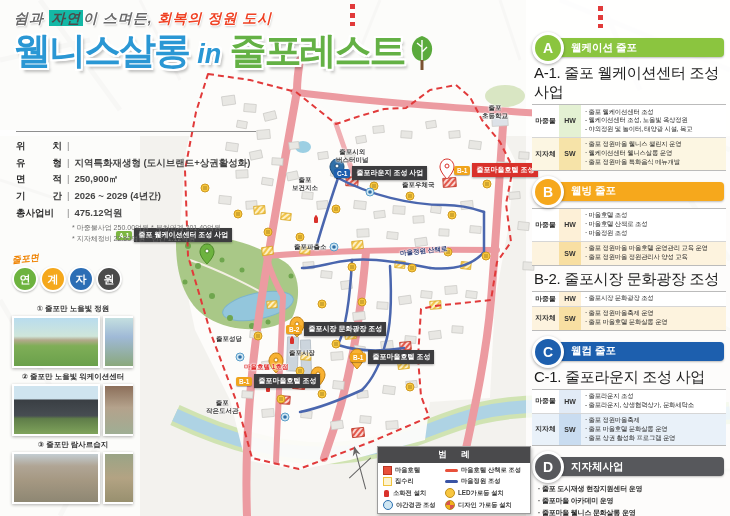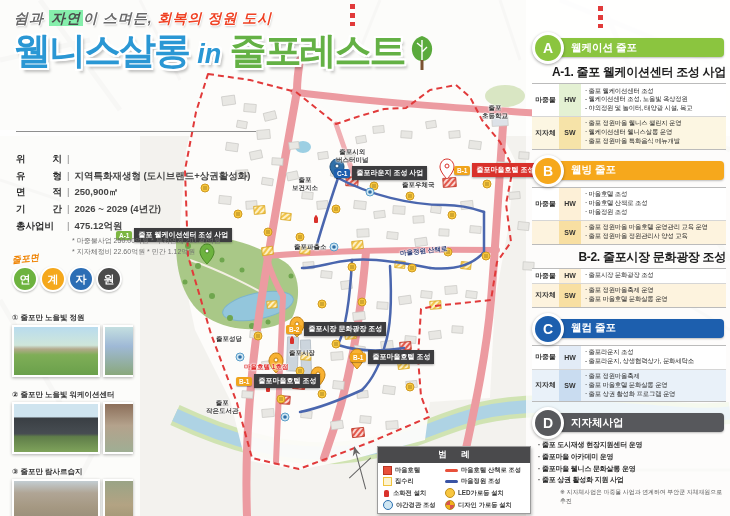--- a/index.html
+++ b/index.html
@@ -4,50 +4,50 @@
 <style>
   html,body{margin:0;padding:0;}
   body{font-family:"Liberation Sans","DejaVu Sans",sans-serif;}
   #page{position:relative;width:730px;height:516px;overflow:hidden;background:#f3f2ee;}
   #bgsvg{position:absolute;left:0;top:0;z-index:0;}
 
   
   .hdr{position:absolute;left:14px;top:10px;width:440px;z-index:6;}
   .hdr-sub{font-size:14px;font-weight:bold;font-style:italic;letter-spacing:1px;color:#6a6a6a;
     text-shadow:-1px 0 #fff,1px 0 #fff,0 -1px #fff,0 1px #fff,1px 2px 2px rgba(0,0,0,.18);}
-  .hdr-sub .hl{background:#86efac;color:#4c4c4c;padding:0 2px;text-shadow:none;}
+  .hdr-sub .hl{background:#14b8a6;color:#4c4c4c;padding:0 2px;text-shadow:none;}
   .hdr-sub .red{color:#ef4123;}
   .hdr-title{margin-top:4px;font-size:37px;font-weight:bold;letter-spacing:-2px;line-height:1;white-space:nowrap;
     text-shadow:-2px 0 #fff,2px 0 #fff,0 -2px #fff,0 2px #fff,-2px -2px #fff,2px 2px #fff,-2px 2px #fff,2px -2px #fff,3px 4px 3px rgba(0,0,0,.25);}
   .hdr-title .t-blue{color:#2a97d4;}
   .hdr-title .t-in{color:#2a97d4;font-size:27px;font-style:italic;letter-spacing:0;}
   .hdr-title .t-green{color:#64b145;}
   .tree{display:inline-block;vertical-align:middle;margin-left:4px;}
   .hdr-tag{margin-top:8px;font-size:10px;font-weight:bold;color:#3c3c3c;white-space:nowrap;
     text-shadow:0 0 2px #fff,0 0 2px #fff;}
   .hdr-tag .ty{background:#ffe24a;color:#1b75bb;padding:1px 2px;text-shadow:none;}
   .hdr-tag .tr{color:#e8432e;font-size:13px;letter-spacing:-0.5px;}
 
   
-  .info{position:absolute;left:16px;top:131px;width:240px;border-top:1.5px solid #8f8f8f;padding-top:19px;z-index:6;}
+  .info{position:absolute;left:16px;top:131px;width:240px;border-top:1.5px solid #8f8f8f;padding-top:6px;z-index:6;}
   .info-row{display:flex;font-size:9.5px;line-height:1.75;color:#3b3b3b;}
   .info-label{width:46px;font-weight:bold;text-align:justify;text-align-last:justify;color:#2f2f2f;}
   .info-sep{margin:0 5px;color:#888;}
   .info-value{font-weight:bold;color:#444;}
   .info-notes{margin-top:2px;margin-left:56px;font-size:7px;color:#6f6f6f;line-height:1.5;}
 
   
   .res{position:absolute;left:12px;top:252px;z-index:6;}
   .res-prefix{font-size:9px;font-weight:bold;font-style:italic;color:#ef8200;transform:rotate(-6deg);width:40px;}
   .res-badges{display:flex;margin-top:1px;}
   .res-badge{width:22px;height:22px;border-radius:50%;color:#fff;font-size:11px;font-weight:bold;
      display:flex;align-items:center;justify-content:center;margin-right:2px;border:2px solid #fff;box-shadow:0 1px 2px rgba(0,0,0,.25);}
   .rb0{background:#6db33f;} .rb1{background:#f5a81c;} .rb2{background:#2c6eb5;} .rb3{background:#4a4a4a;}
   .photos{position:absolute;left:12px;top:300px;width:122px;z-index:6;}
-  .ph-label{font-size:7.5px;font-weight:bold;color:#333;margin:13px 0 2px 0;text-shadow:0 0 2px #fff,0 0 2px #fff;white-space:nowrap;}
+  .ph-label{font-size:7.5px;font-weight:bold;color:#333;margin:4px 0 2px 0;text-shadow:0 0 2px #fff,0 0 2px #fff;white-space:nowrap;text-align:center;}
   .ph-row{display:flex;gap:3px;}
   .ph-main{width:84px;height:48px;background:#9db97e;border:2px solid #fff;box-shadow:0 1px 3px rgba(0,0,0,.3);}
   .ph-sliver{width:28px;height:48px;background:#b8c7a4;border:2px solid #fff;border-right:none;box-shadow:0 1px 3px rgba(0,0,0,.3);}
   .p1m{background:linear-gradient(180deg,#b9dcee 0%,#cfe6da 38%,#b3a98c 46%,#7fae57 58%,#6aa04b 100%);}
   .p1s{background:linear-gradient(180deg,#c4dfe0 0%,#9fb9d6 40%,#8aa87c 100%);}
   .p2m{background:linear-gradient(180deg,#cfe4ef 0%,#cfe4ef 26%,#3a3f44 30%,#474d52 62%,#5f7d49 68%,#7fa35b 100%);}
   .p2s{background:linear-gradient(180deg,#8c6f5a 0%,#b4a28c 45%,#9fae94 100%);}
   .p3m{background:linear-gradient(180deg,#c3cdd2 0%,#b0a595 25%,#a59882 55%,#8e8773 100%);}
   .p3s{background:linear-gradient(180deg,#9aa486 0%,#b3a383 50%,#98906f 100%);}
 
@@ -82,21 +82,21 @@
   
   .panel{position:absolute;left:532px;top:34px;width:194px;z-index:6;}
   .sec-head{position:relative;height:26px;margin-bottom:4px;}
   .sec-bar{position:absolute;left:13px;right:2px;top:4px;height:19px;border-radius:0 4px 4px 0;
      color:#fff;font-size:10.5px;font-weight:bold;display:flex;align-items:center;padding-left:26px;
      box-shadow:0 1px 2px rgba(0,0,0,.25);}
   .sec-circle{position:absolute;left:0;top:-2px;width:26px;height:26px;border-radius:50%;
      border:3px solid #fff;color:#fff;font-size:14px;font-weight:bold;display:flex;align-items:center;
      justify-content:center;box-shadow:0 1px 3px rgba(0,0,0,.35);z-index:1;}
   .ca{background:#8bc53f;} .cb{background:#f6a81c;} .cc{background:#1d5fae;} .cd{background:#57585c;}
-  .pblock-head{font-size:12px;font-weight:bold;color:#1c1c1c;margin:4px 0 2px 2px;letter-spacing:-0.3px;text-align:right;}
+  .pblock-head{font-size:15px;font-weight:normal;color:#1c1c1c;margin:4px 0 2px 2px;letter-spacing:-0.3px;}
   .ptable{background:#fff;border-top:1px solid #bbb;border-bottom:1px solid #bbb;margin-bottom:2px;}
   .prow{display:flex;border-top:1px solid #d6d6d6;}
   .prow:first-child{border-top:none;}
   .pactor{flex:0 0 27px;display:flex;align-items:center;justify-content:center;font-size:6.8px;font-weight:bold;color:#333;}
   .ptype{flex:0 0 22px;display:flex;align-items:center;justify-content:center;font-size:7px;font-weight:bold;color:#333;}
   .pitems{flex:1;padding:2.5px 2px 2.5px 4px;font-size:6.4px;color:#222;line-height:1.4;letter-spacing:-0.2px;}
   .hw-a{background:#e4f1d3;} .sw-a{background:#f6e3a8;} .row-sw-a{background:#fcf6e2;}
   .hw-b{background:#fdf0d7;} .sw-b{background:#f8dfa2;} .row-sw-b{background:#fdf3de;}
   .hw-c{background:#e2ebf6;} .sw-c{background:#c9dcf0;} .row-sw-c{background:#e9f1f9;}
   .dbul{font-size:7px;font-weight:bold;color:#2e2e2e;line-height:1.65;margin-left:6px;letter-spacing:-0.2px;}
@@ -587,20 +587,21 @@
         </div>
       </div>
     </div>
   </div>
 
   <div class="sec">
     <div class="sec-head">
       <span class="sec-circle cc">C</span>
       <span class="sec-bar cc">웰컴 줄포</span>
     </div>
+    <div class="pblock-head">C-1. 줄포라운지 조성 사업</div>
     <div class="ptable">
       <div class="prow">
         <div class="pactor">마중물</div>
         <div class="ptype hw-c">HW</div>
         <div class="pitems">
           <div>· 줄포라운지 조성</div>
           <div>- 줄포라운지, 상생협력상가, 문화세탁소</div>
         </div>
       </div>
       <div class="prow row-sw-c">

